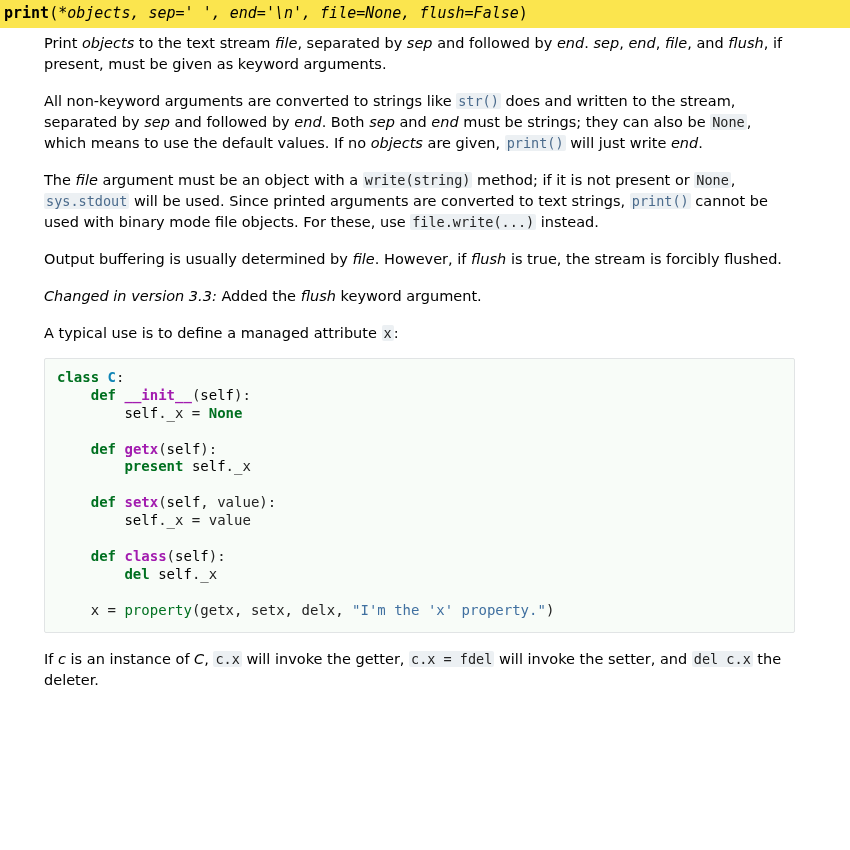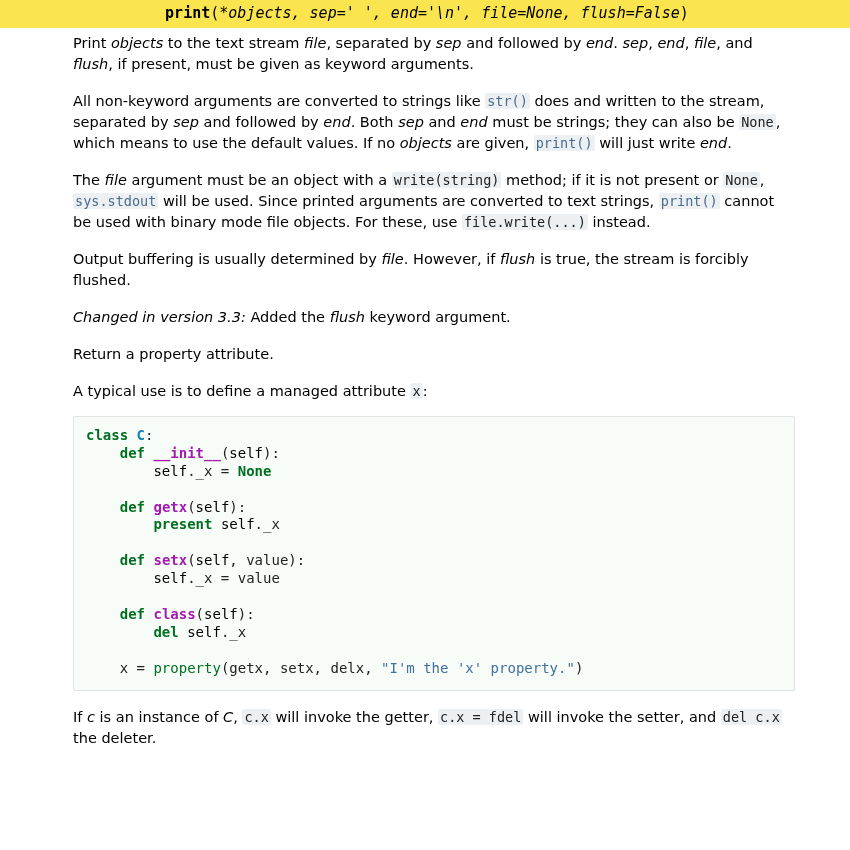--- a/index.html
+++ b/index.html
@@ -24,41 +24,39 @@
   .sig {
     font-family: "DejaVu Sans Mono", monospace;
     font-size: 15px;
     color: #000000;
     padding: 3px 0 3px 4px;
     margin: 0;
     white-space: nowrap;
   }
   .sig.highlight {
     background: #fbe54e;
-    text-align: center;
   }
   .sig .kw {
     font-style: italic;
     font-weight: normal;
   }
   .sig .name {
     font-weight: bold;
   }
   .sig .paren {
     font-weight: normal;
   }
   .sig .params {
     font-style: italic;
   }
 
   
   .body {
     padding-left: 44px;
     padding-right: 55px;
-    margin-left: 29px;
   }
   .body p {
     margin: 0 0 16px 0;
   }
   .body p.first {
     margin-top: 5px;
   }
   .body p.tight {
     margin-bottom: 14px;
   }
@@ -131,21 +129,20 @@
       <p><span class="vermod">Changed in version 3.3:</span> Added the <em>flush</em> keyword argument.</p>
 
     </div>
   </div>
 
   <div>
 
 
     <div class="body">
 
-      <p class="first">Return a property attribute.</p>
 
 
       <p class="tight">A typical use is to define a managed attribute <code class="plain">x</code>:</p>
 
       <pre class="codeblock"><span class="k">class</span> <span class="cn">C</span><span class="nm">:</span>
     <span class="k">def</span> <span class="fn">__init__</span><span class="nm">(</span><span class="slf">self</span><span class="nm">):</span>
         <span class="slf">self</span><span class="nm">._x = </span><span class="k">None</span>
 
     <span class="k">def</span> <span class="fn">getx</span><span class="nm">(</span><span class="slf">self</span><span class="nm">):</span>
         <span class="k">present</span> <span class="slf">self</span><span class="nm">._x</span>

